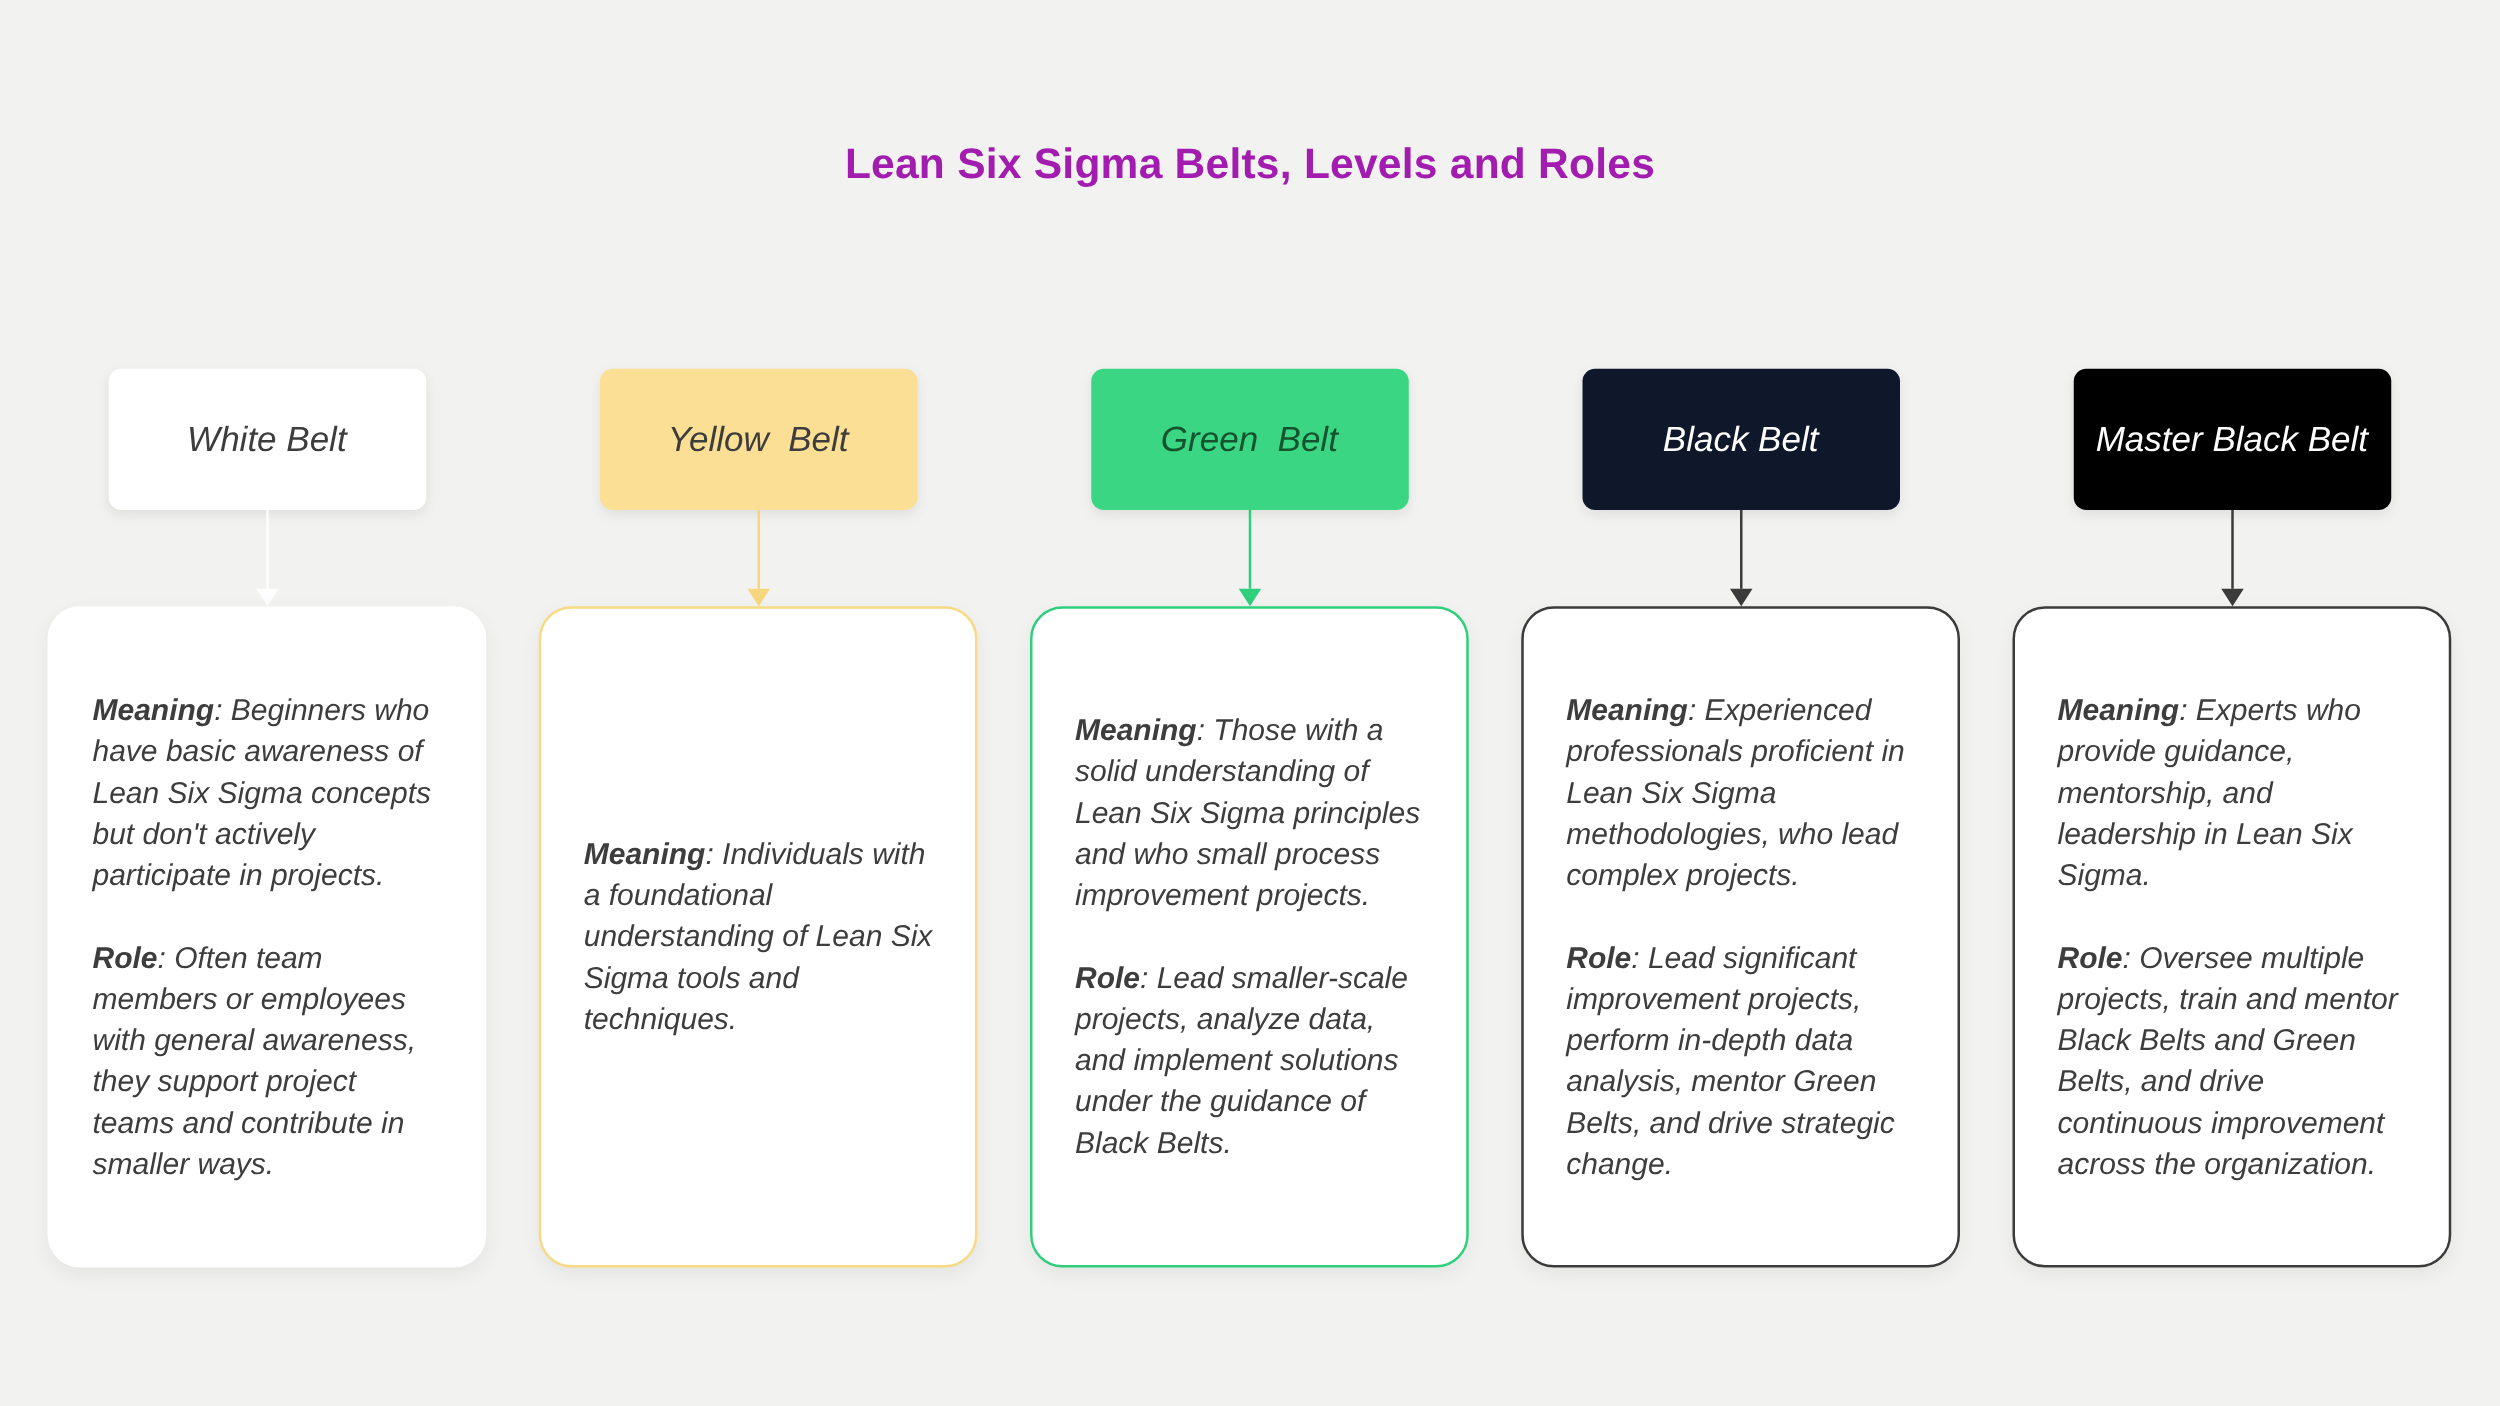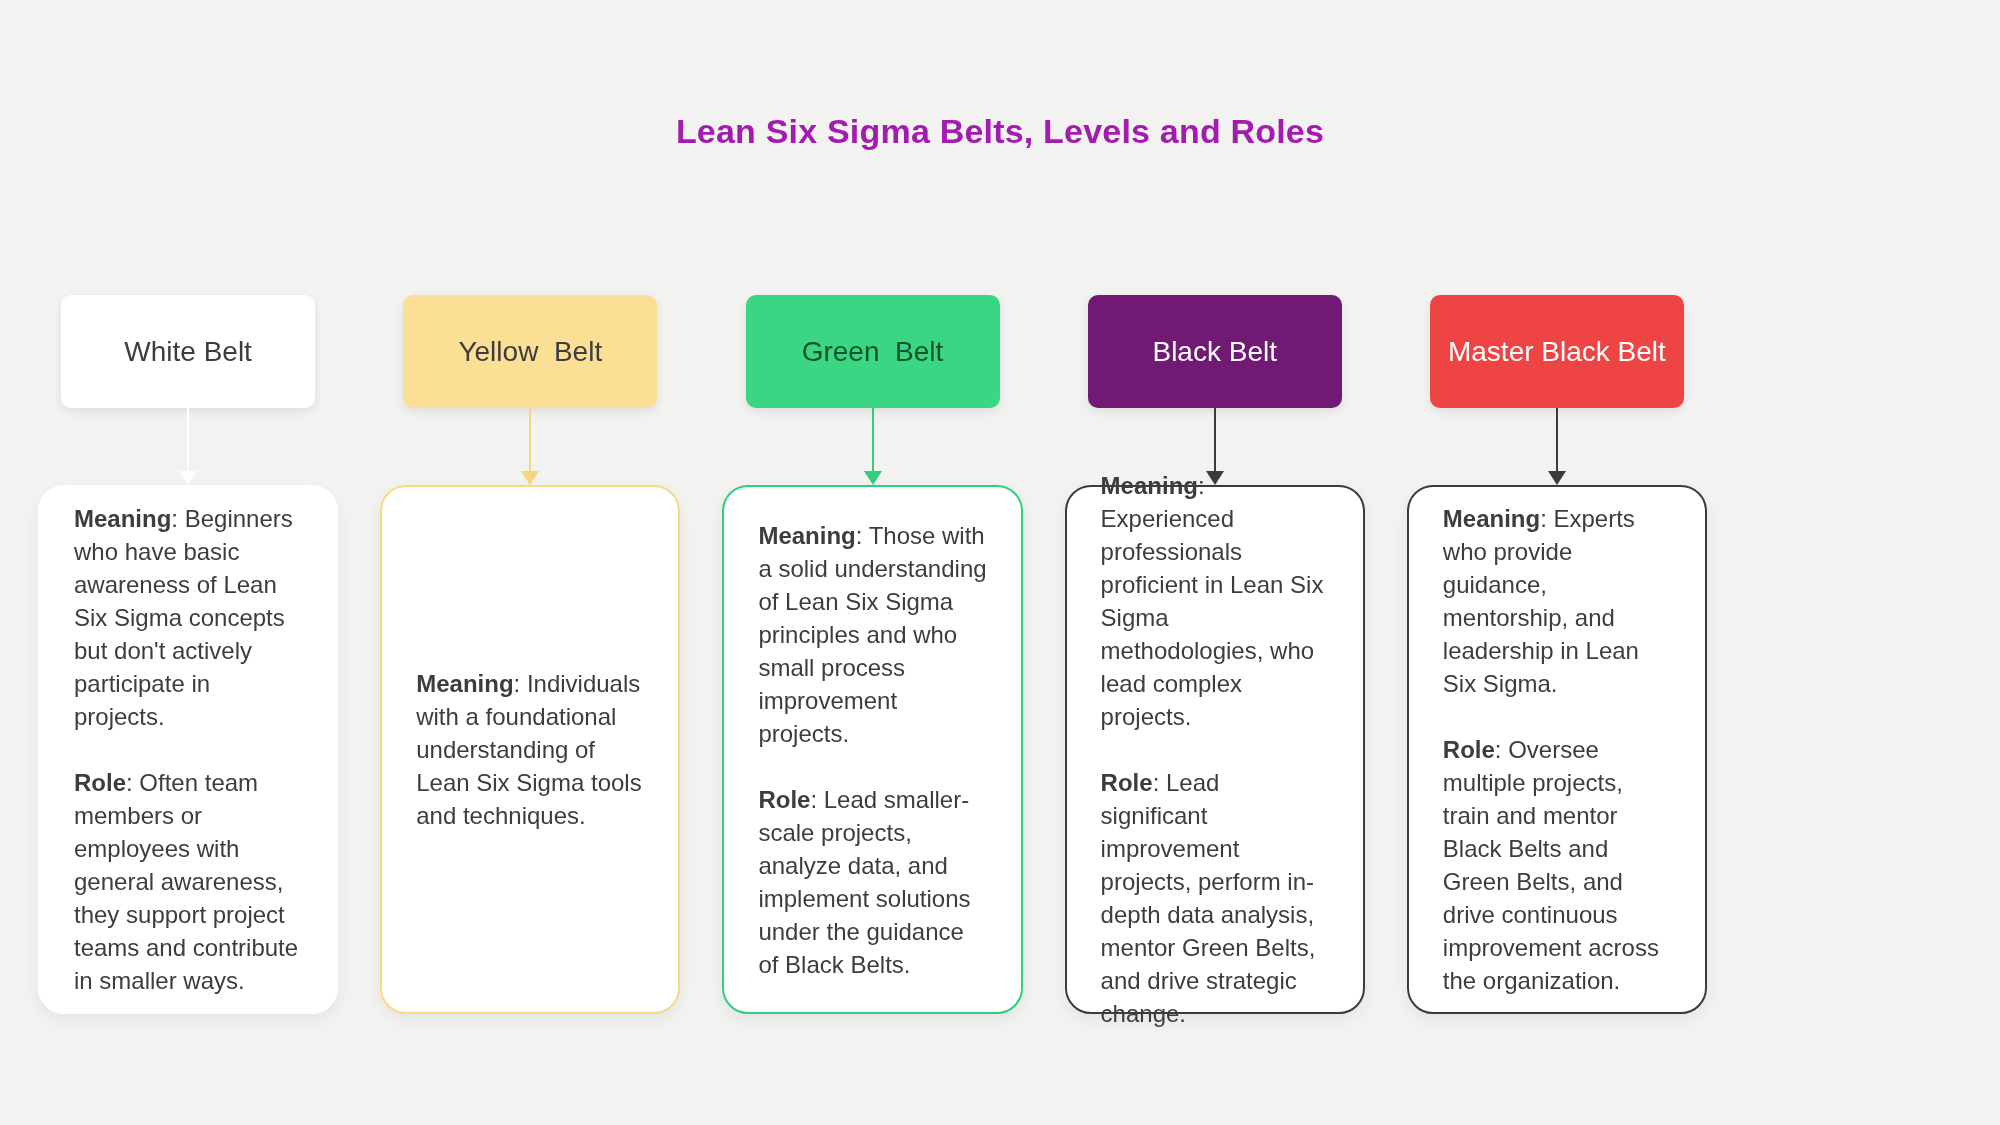--- a/index.html
+++ b/index.html
@@ -19,23 +19,24 @@
     text-align: center;
     font-size: 34px;
     font-weight: bold;
     color: #a21caf;
     letter-spacing: 0.2px;
   }
   .diagram {
     position: absolute;
     top: 295px;
     left: 38px;
-    width: 1669px;
+    width: 1923px;
     display: flex;
     gap: 42px;
+    font-style: italic;
   }
   .column {
     flex: 1 1 0;
     display: flex;
     flex-direction: column;
     align-items: center;
   }
   .header-box {
     width: 254px;
     height: 113px;
@@ -125,35 +126,35 @@
       <div class="arrow-stem" style="background-color: rgb(47, 207, 123);"></div>
       <div class="arrow-head" style="border-top-color: rgb(47, 207, 123);"></div>
     </div>
     <div class="card" style="border-color: rgb(47, 207, 123);">
       <p class="para"><strong>Meaning</strong><span>: Those with a solid understanding of Lean Six Sigma principles and who small process improvement projects.</span></p>
       <p class="para"><strong>Role</strong><span>: Lead smaller-scale projects, analyze data, and implement solutions under the guidance of Black Belts.</span></p>
     </div>
   </div>
 
   <div class="column">
-    <div class="header-box" style="background-color: #701a75; color: rgb(255, 255, 255);">
+    <div class="header-box" style="background-color: #0f172a; color: rgb(255, 255, 255);">
       <span class="header-label">Black Belt</span>
     </div>
     <div class="arrow">
       <div class="arrow-stem" style="background-color: rgb(59, 59, 59);"></div>
       <div class="arrow-head" style="border-top-color: rgb(59, 59, 59);"></div>
     </div>
     <div class="card" style="border-color: rgb(59, 59, 59);">
       <p class="para"><strong>Meaning</strong><span>: Experienced professionals proficient in Lean Six Sigma methodologies, who lead complex projects.</span></p>
       <p class="para"><strong>Role</strong><span>: Lead significant improvement projects, perform in-depth data analysis, mentor Green Belts, and drive strategic change.</span></p>
     </div>
   </div>
 
   <div class="column">
-    <div class="header-box" style="background-color: #ef4444; color: rgb(255, 255, 255);">
+    <div class="header-box" style="background-color: #000000; color: rgb(255, 255, 255);">
       <span class="header-label">Master Black Belt</span>
     </div>
     <div class="arrow">
       <div class="arrow-stem" style="background-color: rgb(59, 59, 59);"></div>
       <div class="arrow-head" style="border-top-color: rgb(59, 59, 59);"></div>
     </div>
     <div class="card" style="border-color: rgb(59, 59, 59);">
       <p class="para"><strong>Meaning</strong><span>: Experts who provide guidance, mentorship, and leadership in Lean Six Sigma.</span></p>
       <p class="para"><strong>Role</strong><span>: Oversee multiple projects, train and mentor Black Belts and Green Belts, and drive continuous improvement across the organization.</span></p>
     </div>

